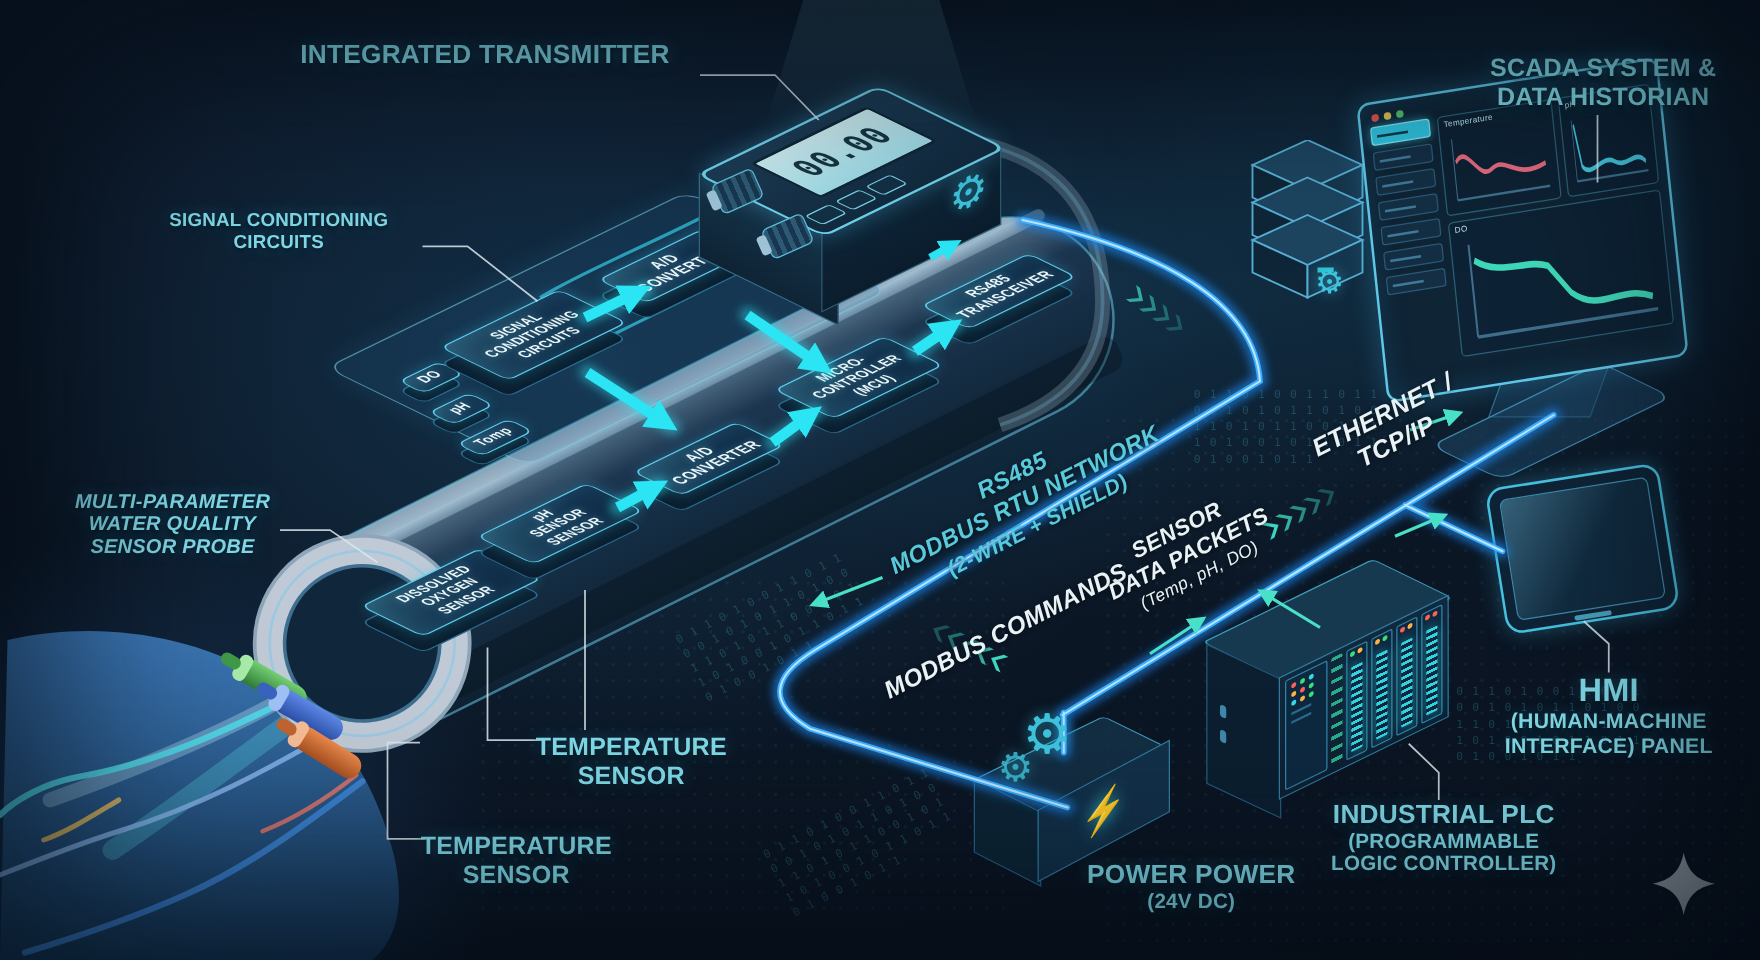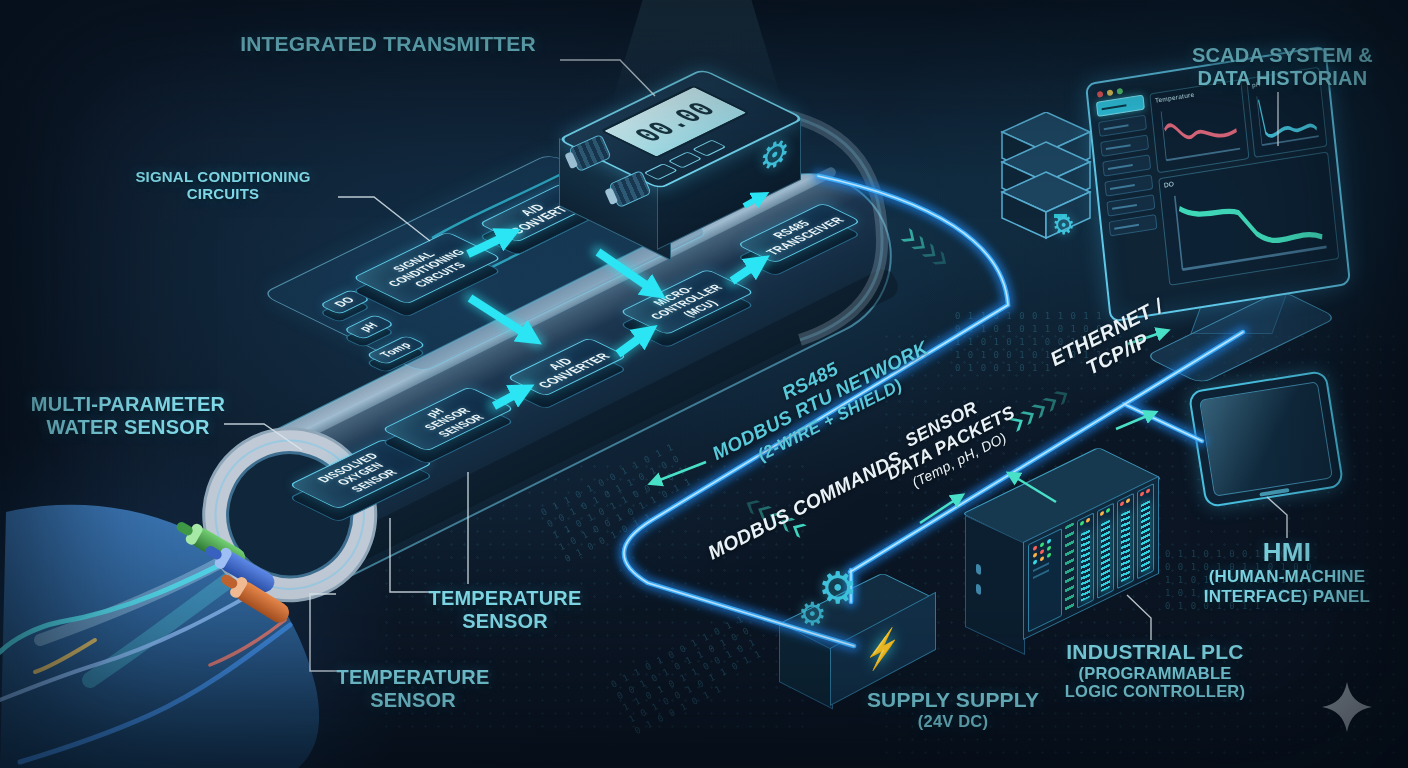--- a/index.html
+++ b/index.html
@@ -570,23 +570,24 @@
     <path d="M25,0 C28,15 35,22 50,25 C35,28 28,35 25,50 C22,35 15,28 0,25 C15,22 22,15 25,0 Z" fill="#9aa4ae" opacity=".9"></path>
   </svg>
 
   <div class="callout" style="left:188px;top:32px;width:400px;font-size:21px;">
     <div>INTEGRATED TRANSMITTER</div>
   </div>
   <div class="callout" style="left:73px;top:169px;width:300px;font-size:15px;">
     <div>SIGNAL CONDITIONING</div>
     <div>CIRCUITS</div>
   </div>
-  <div class="callout" style="left:18px;top:393px;width:220px;font-size:20px;">
+  <div class="callout" style="left:28px;top:393px;width:220px;font-size:16px;font-style:italic;">
     <div>MULTI-PARAMETER</div>
-    <div>WATER SENSOR</div>
+    <div>WATER QUALITY</div>
+    <div>SENSOR PROBE</div>
   </div>
   <div class="callout" style="left:395px;top:587px;width:220px;font-size:20px;">
     <div>TEMPERATURE</div>
     <div>SENSOR</div>
   </div>
   <div class="callout" style="left:303px;top:666px;width:220px;font-size:20px;">
     <div>TEMPERATURE</div>
     <div>SENSOR</div>
   </div>
   <div class="callout" style="left:1160px;top:44px;width:245px;font-size:20px;">
@@ -597,21 +598,21 @@
     <div style="font-size:21px;">INDUSTRIAL PLC</div>
     <div>(PROGRAMMABLE</div>
     <div>LOGIC CONTROLLER)</div>
   </div>
   <div class="callout" style="left:1177px;top:538px;width:220px;font-size:17px;">
     <div style="font-size:26px;">HMI</div>
     <div>(HUMAN-MACHINE</div>
     <div>INTERFACE) PANEL</div>
   </div>
   <div class="callout" style="left:853px;top:688px;width:200px;font-size:16.5px;">
-    <div style="font-size:21px;">SUPPLY SUPPLY</div>
+    <div style="font-size:21px;">POWER POWER</div>
     <div>(24V DC)</div>
   </div>
 
   <div class="flow cyan" style="left:700px;top:368px;width:240px;transform:rotate(-27deg);font-size:19px;">
     <div>RS485</div>
     <div>MODBUS RTU NETWORK</div>
     <div style="font-size:17px;">(2-WIRE + SHIELD)</div>
   </div>
   <div class="flow" style="left:692px;top:494px;width:226px;transform:rotate(-27deg);font-size:19.5px;">MODBUS COMMANDS</div>
   <div class="flow" style="left:845px;top:412px;width:210px;transform:rotate(-27deg);font-size:18px;">

